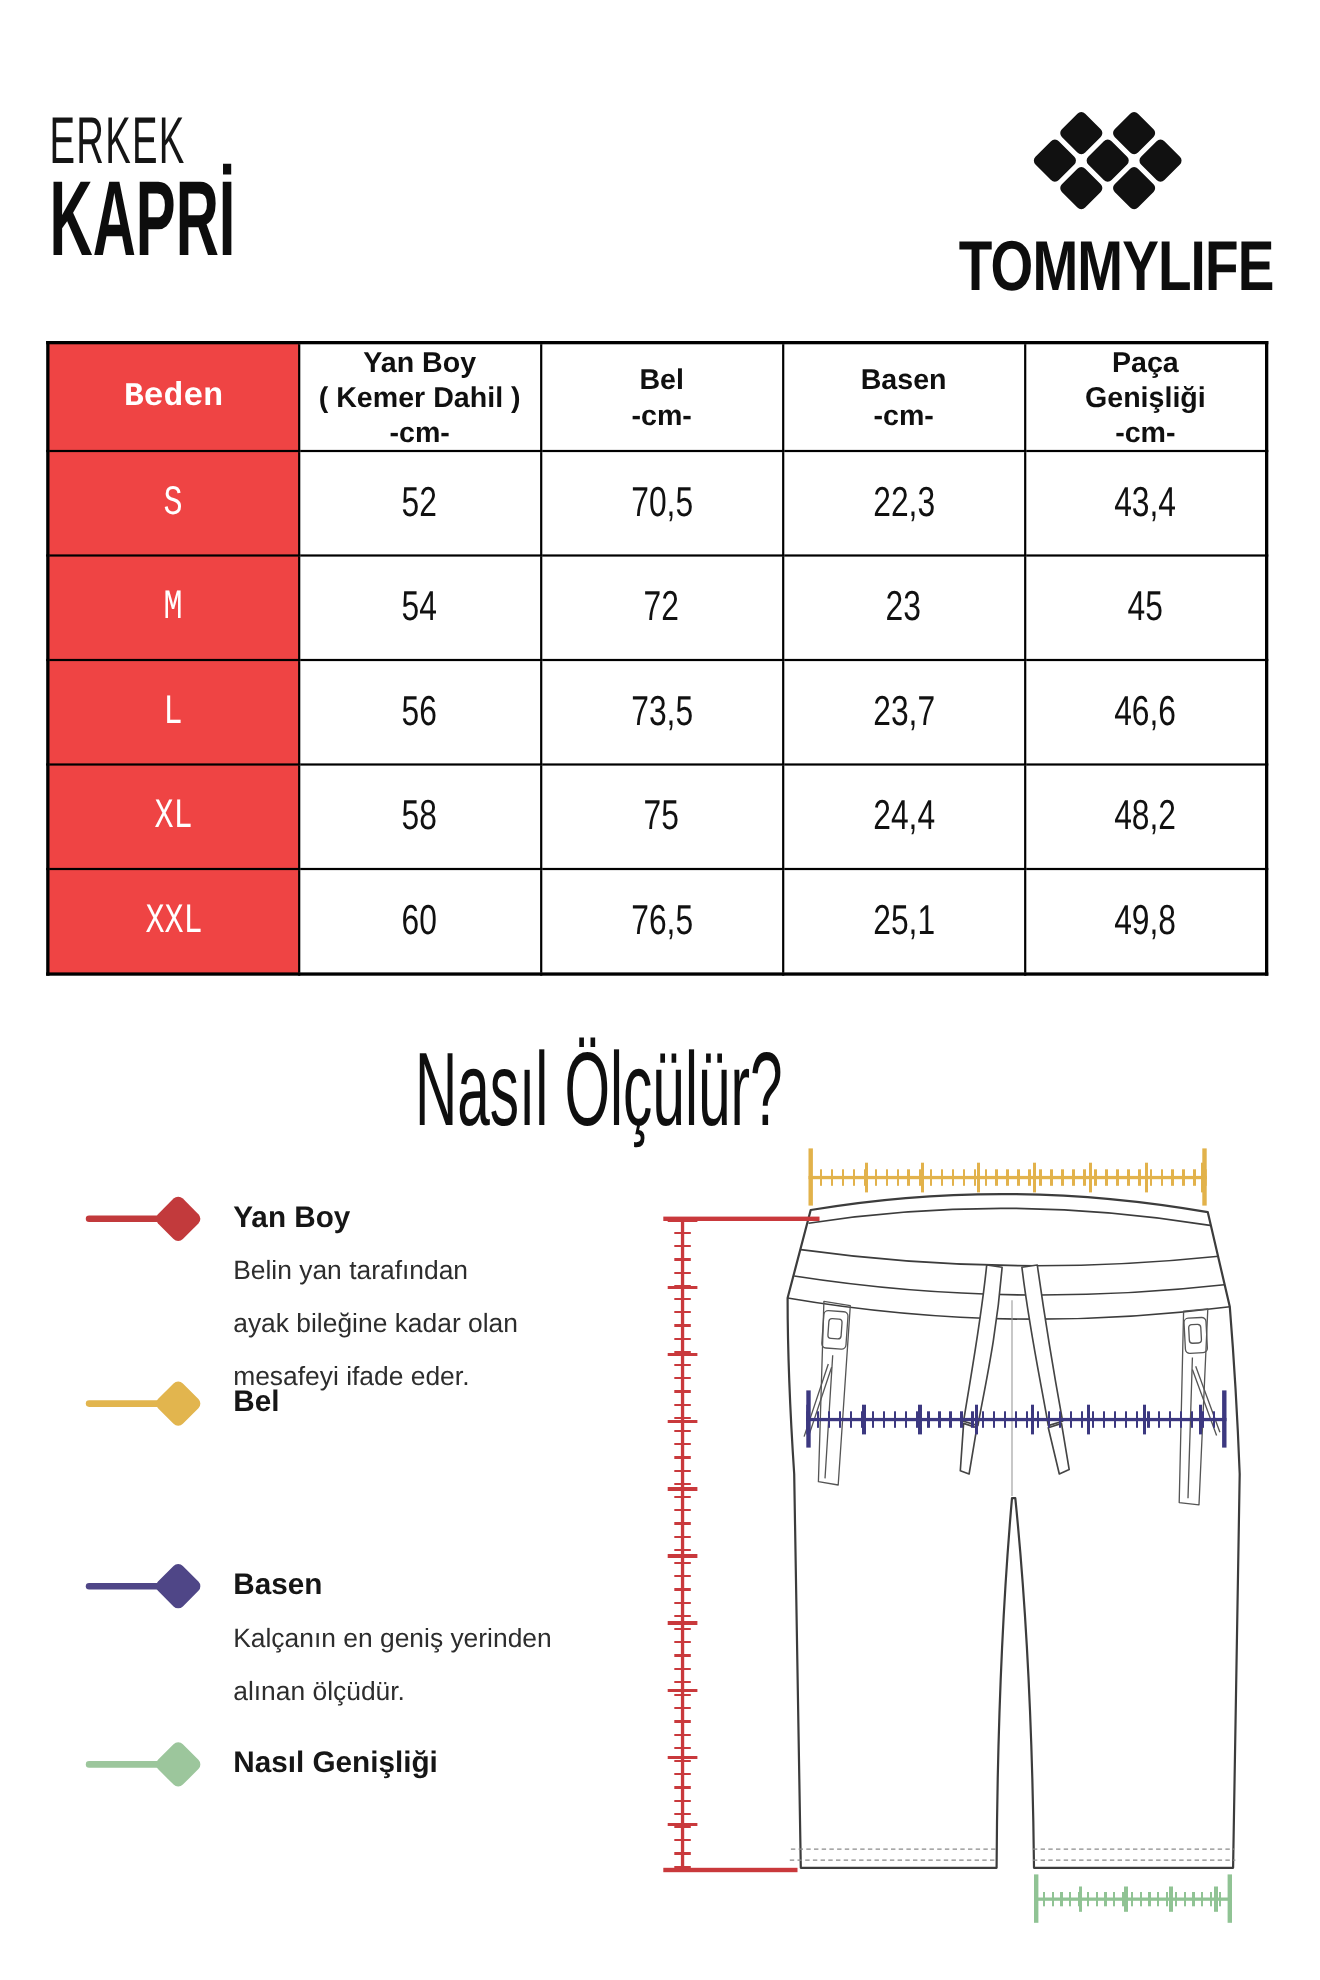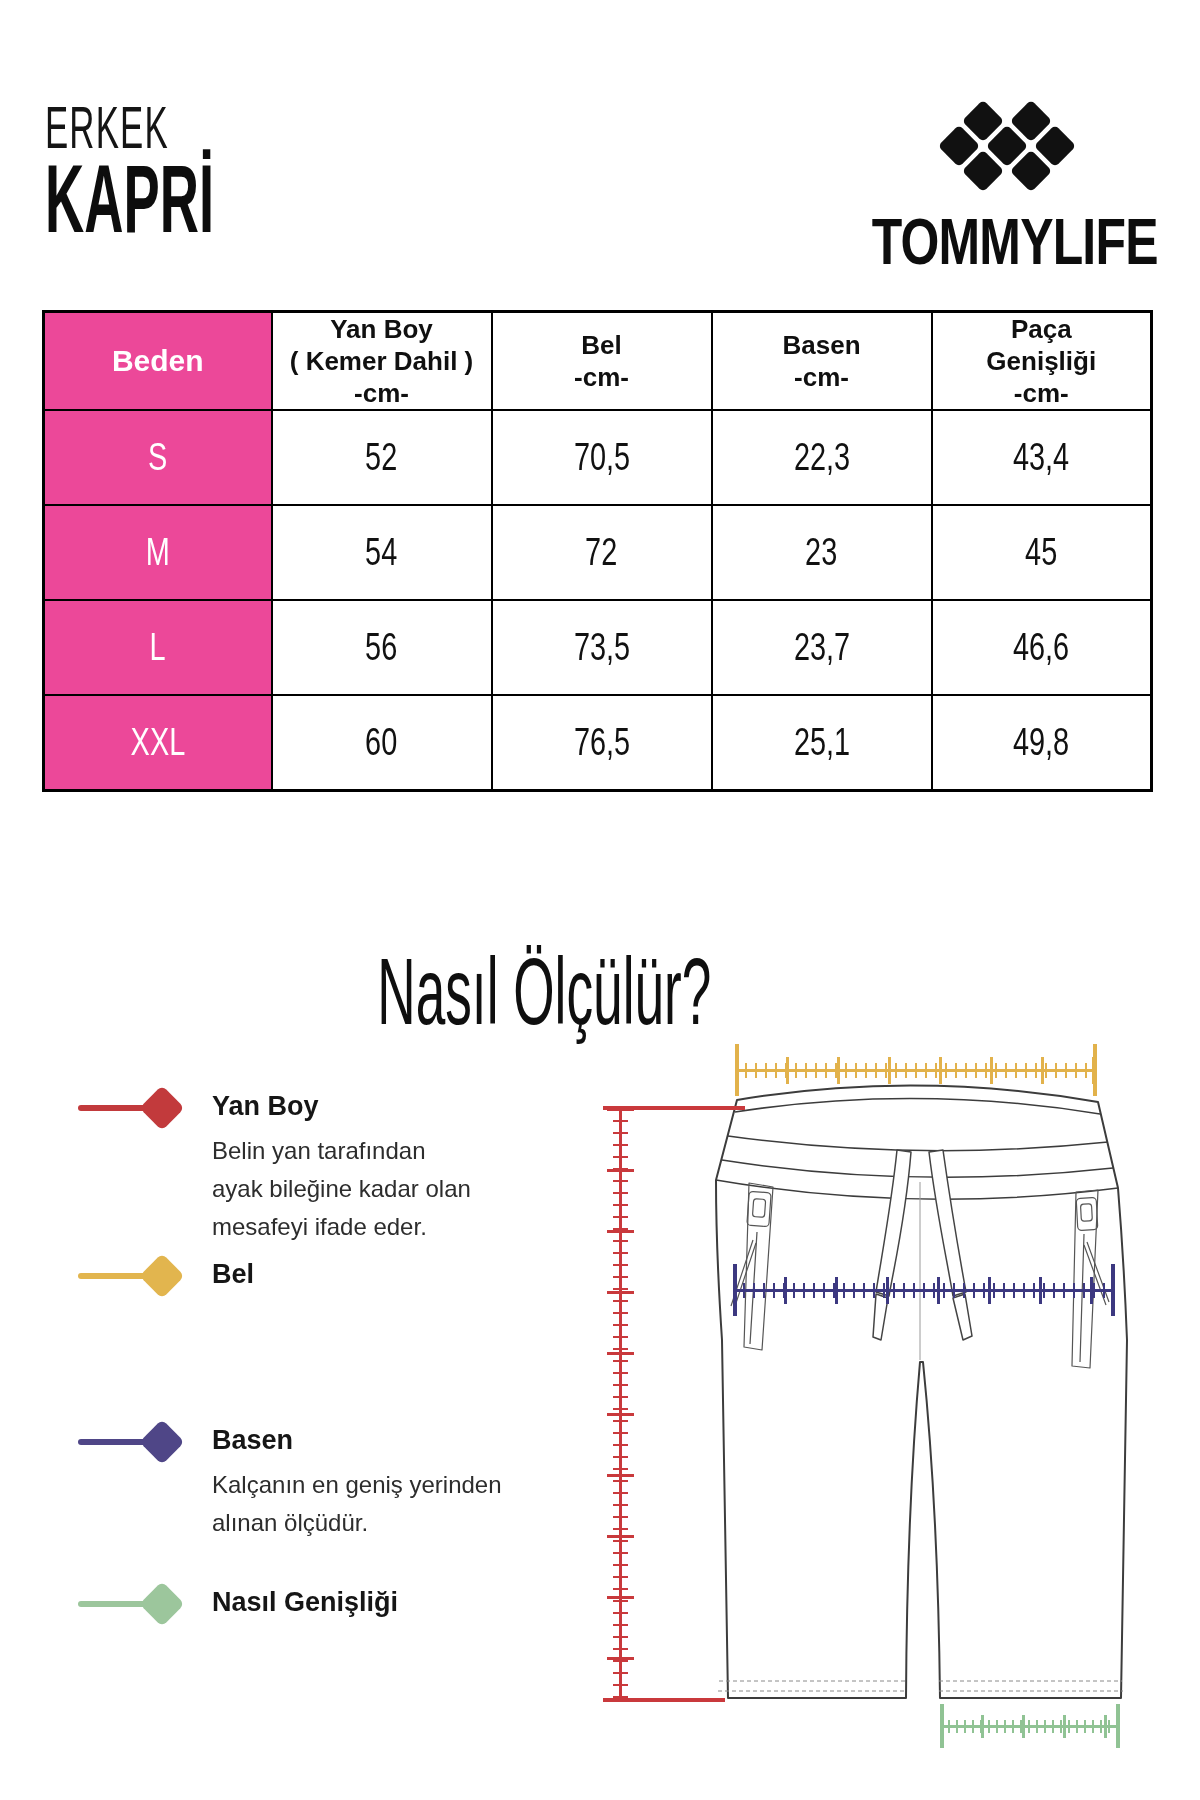--- a/index.html
+++ b/index.html
@@ -18,40 +18,40 @@
          line-height:1;letter-spacing:-1px;transform:scaleX(.78);transform-origin:right top;}
 
   
   table.sizes{position:absolute;left:42px;top:310px;border-collapse:collapse;
               border:3px solid #000;table-layout:fixed;}
   table.sizes th,table.sizes td{border:2px solid #000;text-align:center;vertical-align:middle;padding:0;}
   table.sizes col.c0{width:228px}
   table.sizes col.cx{width:220px}
   table.sizes tr.hdr{height:98px}
   table.sizes tr.row{height:95px}
-  table.sizes .sizecell{background:#ec4899;color:#fff;border-color:#000;}
+  table.sizes .sizecell{background:#ef4444;color:#fff;border-color:#000;font-family:Liberation Mono, monospace;}
   .hdr-label{font-size:26px;line-height:32px;white-space:pre-line;color:#101010;}
   .beden{font-size:30px;color:#fff;}
   .cond{display:inline-block;transform:scaleX(.76);font-size:38px;font-weight:500;letter-spacing:0;}
   .sizecell .cond{color:#fff;font-weight:400;}
 
   
   .howto-title{position:absolute;left:0;top:944px;width:1088px;text-align:center;}
   .howto-title span{display:inline-block;font-size:95px;font-weight:400;color:#0f0f0f;line-height:1;
                     transform:scaleX(.56);transform-origin:center top;}
 
   
   .legend-item{position:absolute;left:78px;display:flex;align-items:flex-start;}
   .legend-icon{position:relative;width:106px;height:44px;flex:none;margin-top:-4px;}
   .legend-icon .line{position:absolute;left:0;top:50%;margin-top:-3px;width:72px;height:6px;border-radius:3px;}
   .legend-icon .diamond{position:absolute;right:6px;top:50%;width:32px;height:32px;border-radius:6px;
                         transform:translateY(-50%) rotate(45deg);}
   .legend-text{margin-left:28px;}
   .legend-text h3{margin:0 0 10px 0;font-size:27px;font-weight:700;color:#161616;line-height:1.2;}
-  .legend-text p{margin:0;font-size:24px;color:#2d2d2d;line-height:38px;white-space:pre-line;}
+  .legend-text p{margin:0;font-size:24px;color:#2d2d2d;line-height:48px;white-space:pre-line;}
   .c-red .line,.c-red .diamond{background:#c23a3c;}
   .c-yellow .line,.c-yellow .diamond{background:#e2b54e;}
   .c-navy .line,.c-navy .diamond{background:#4f4687;}
   .c-green .line,.c-green .diamond{background:#9cc69c;}
 
   
   svg.pants{position:absolute;left:0;top:0;z-index:1;}
   .ruler-h,.ruler-v,.redline{position:absolute;z-index:2;}
   .ruler-h{height:36px;background-image:
       linear-gradient(var(--c),var(--c)),
@@ -139,20 +139,27 @@
       <td><span class="cond">45</span></td>
     </tr>
     <tr class="row">
       <th class="sizecell"><span class="cond">L</span></th>
       <td><span class="cond">56</span></td>
       <td><span class="cond">73,5</span></td>
       <td><span class="cond">23,7</span></td>
       <td><span class="cond">46,6</span></td>
     </tr>
     <tr class="row">
+      <th class="sizecell"><span class="cond">XL</span></th>
+      <td><span class="cond">58</span></td>
+      <td><span class="cond">75</span></td>
+      <td><span class="cond">24,4</span></td>
+      <td><span class="cond">48,2</span></td>
+    </tr>
+    <tr class="row">
       <th class="sizecell"><span class="cond">XXL</span></th>
       <td><span class="cond">60</span></td>
       <td><span class="cond">76,5</span></td>
       <td><span class="cond">25,1</span></td>
       <td><span class="cond">49,8</span></td>
     </tr>
   </tbody>
     </table>
 
   <div class="howto-title">

